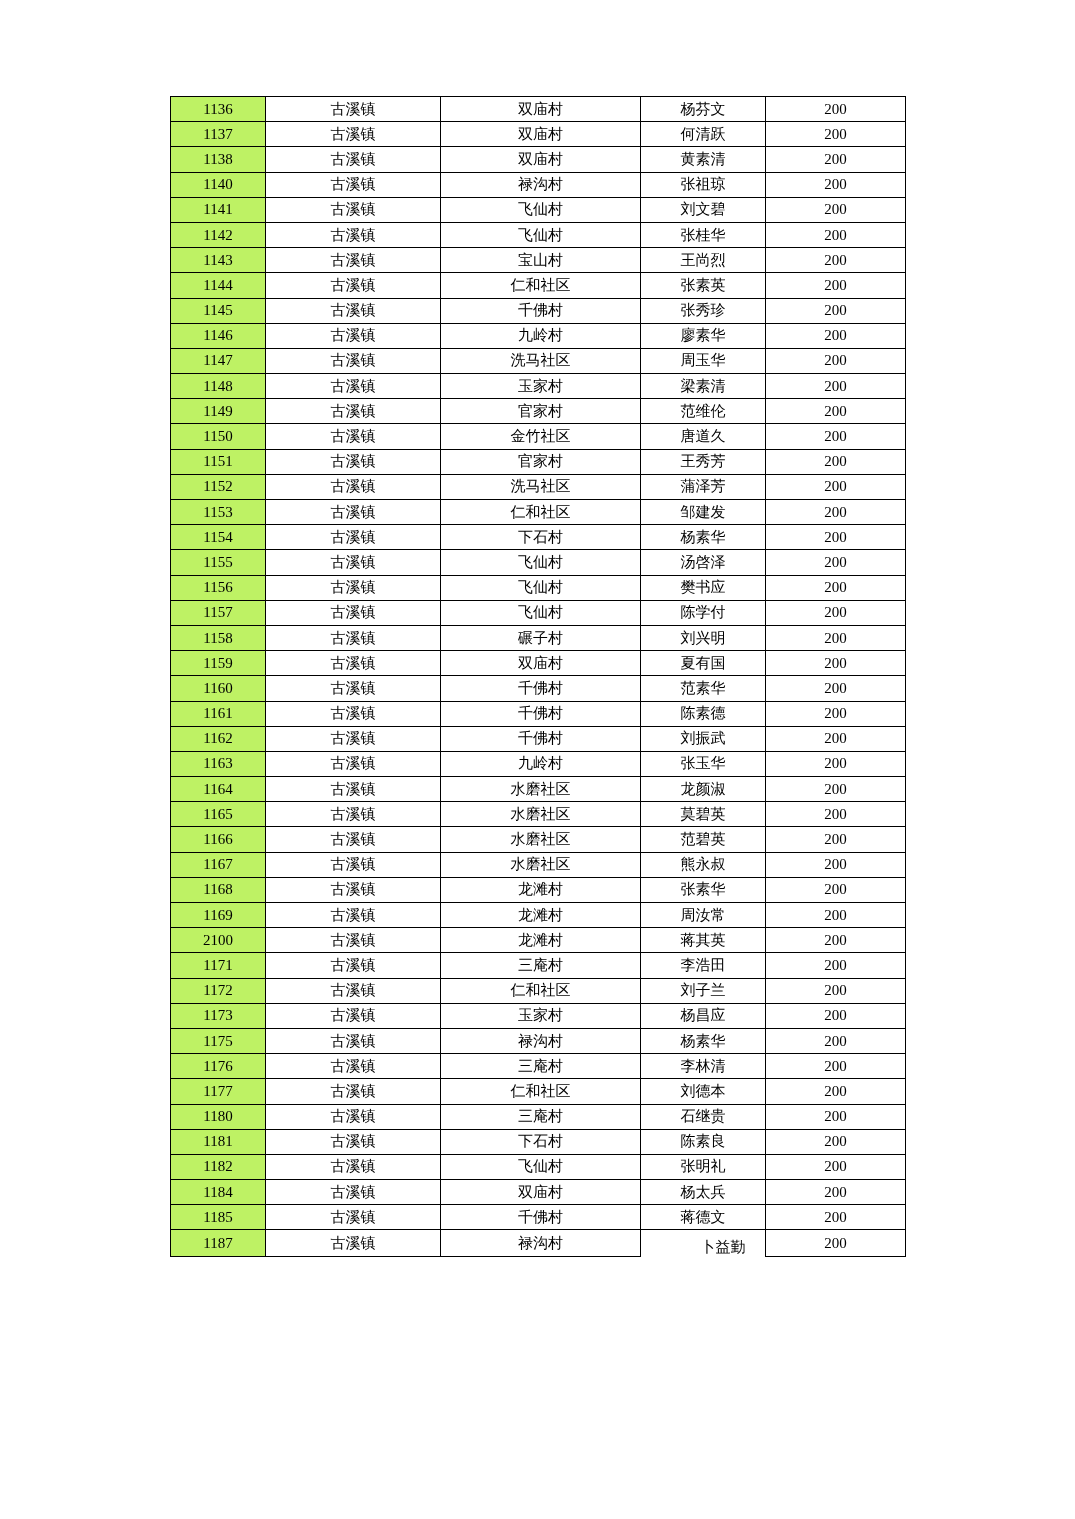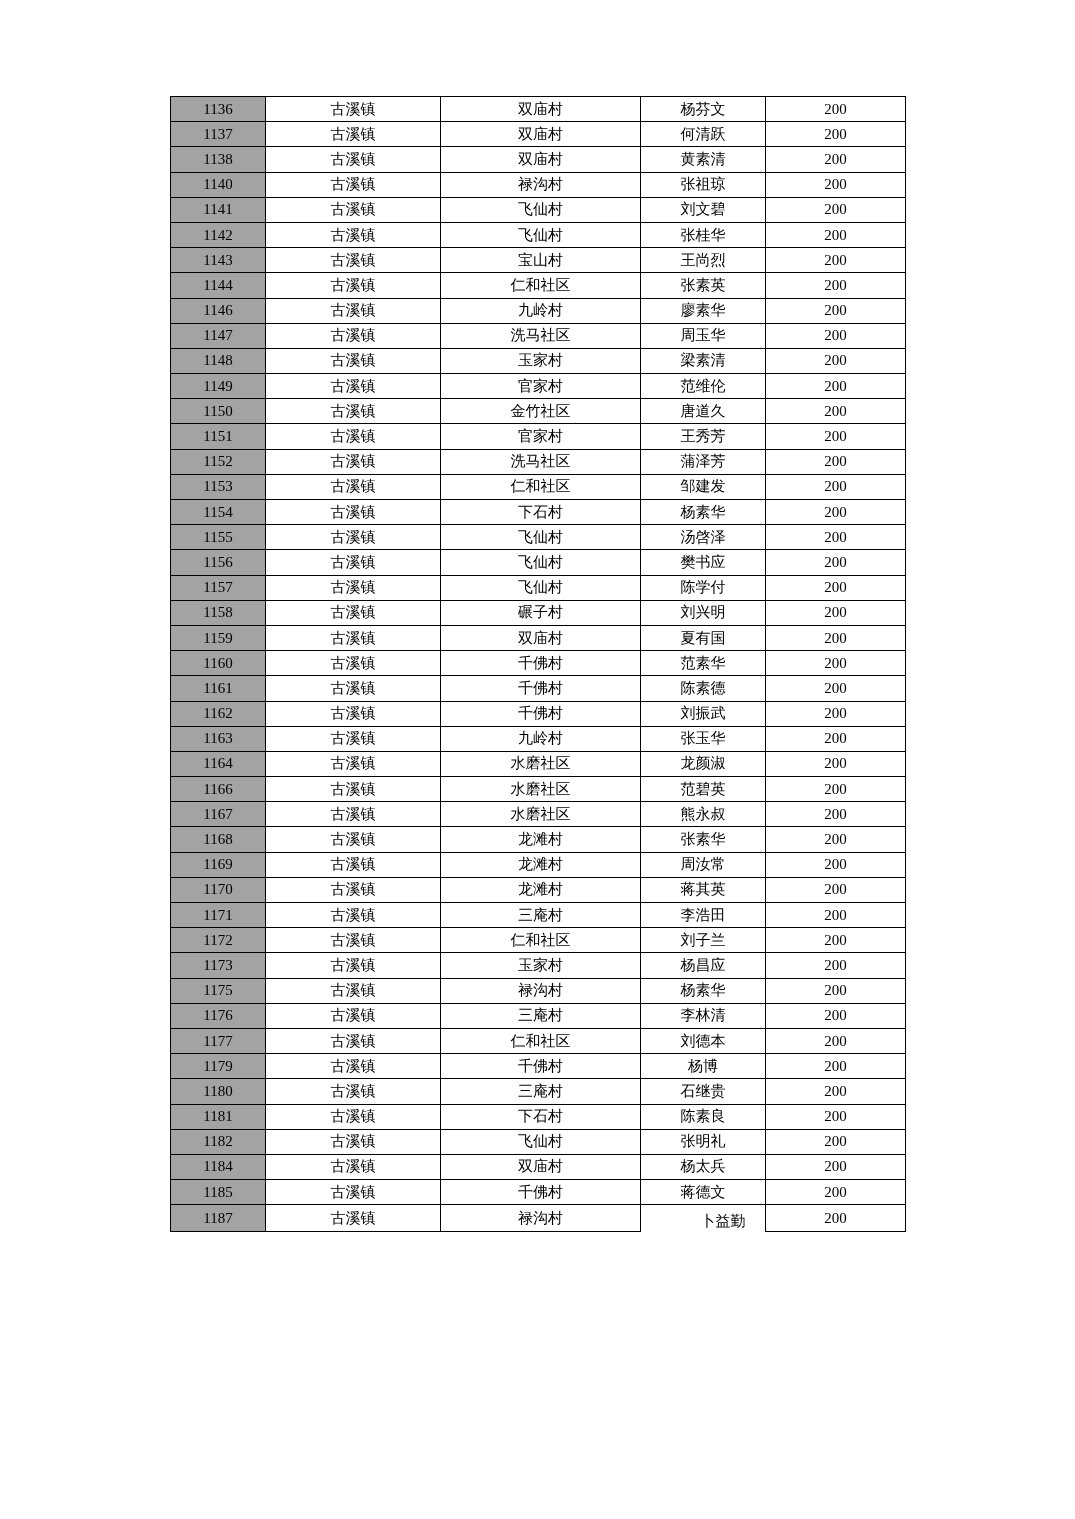--- a/index.html
+++ b/index.html
@@ -34,21 +34,21 @@
     padding: 0;
     overflow: hidden;
     white-space: nowrap;
   }
   .roster-table col.col-id      { width: 95px; }
   .roster-table col.col-town    { width: 175px; }
   .roster-table col.col-village { width: 200px; }
   .roster-table col.col-name    { width: 125px; }
   .roster-table col.col-amount  { width: 140px; }
   .roster-table td.id-cell {
-    background: #a3a3a3;
+    background: #bef264;
   }
   
   .roster-table tr:last-child td:nth-child(4) {
     border-bottom: none;
     vertical-align: bottom;
     padding-bottom: 2px;
     padding-left: 40px;
   }
 </style>
 </head>
@@ -114,20 +114,27 @@
           <td>200</td>
         </tr>
         <tr>
           <td class="id-cell">1144</td>
           <td>古溪镇</td>
           <td>仁和社区</td>
           <td>张素英</td>
           <td>200</td>
         </tr>
         <tr>
+          <td class="id-cell">1145</td>
+          <td>古溪镇</td>
+          <td>千佛村</td>
+          <td>张秀珍</td>
+          <td>200</td>
+        </tr>
+        <tr>
           <td class="id-cell">1146</td>
           <td>古溪镇</td>
           <td>九岭村</td>
           <td>廖素华</td>
           <td>200</td>
         </tr>
         <tr>
           <td class="id-cell">1147</td>
           <td>古溪镇</td>
           <td>洗马社区</td>
@@ -247,20 +254,27 @@
           <td>200</td>
         </tr>
         <tr>
           <td class="id-cell">1164</td>
           <td>古溪镇</td>
           <td>水磨社区</td>
           <td>龙颜淑</td>
           <td>200</td>
         </tr>
         <tr>
+          <td class="id-cell">1165</td>
+          <td>古溪镇</td>
+          <td>水磨社区</td>
+          <td>莫碧英</td>
+          <td>200</td>
+        </tr>
+        <tr>
           <td class="id-cell">1166</td>
           <td>古溪镇</td>
           <td>水磨社区</td>
           <td>范碧英</td>
           <td>200</td>
         </tr>
         <tr>
           <td class="id-cell">1167</td>
           <td>古溪镇</td>
           <td>水磨社区</td>
@@ -275,21 +289,21 @@
           <td>200</td>
         </tr>
         <tr>
           <td class="id-cell">1169</td>
           <td>古溪镇</td>
           <td>龙滩村</td>
           <td>周汝常</td>
           <td>200</td>
         </tr>
         <tr>
-          <td class="id-cell">1170</td>
+          <td class="id-cell">2100</td>
           <td>古溪镇</td>
           <td>龙滩村</td>
           <td>蒋其英</td>
           <td>200</td>
         </tr>
         <tr>
           <td class="id-cell">1171</td>
           <td>古溪镇</td>
           <td>三庵村</td>
           <td>李浩田</td>
@@ -321,27 +335,20 @@
           <td>古溪镇</td>
           <td>三庵村</td>
           <td>李林清</td>
           <td>200</td>
         </tr>
         <tr>
           <td class="id-cell">1177</td>
           <td>古溪镇</td>
           <td>仁和社区</td>
           <td>刘德本</td>
-          <td>200</td>
-        </tr>
-        <tr>
-          <td class="id-cell">1179</td>
-          <td>古溪镇</td>
-          <td>千佛村</td>
-          <td>杨博</td>
           <td>200</td>
         </tr>
         <tr>
           <td class="id-cell">1180</td>
           <td>古溪镇</td>
           <td>三庵村</td>
           <td>石继贵</td>
           <td>200</td>
         </tr>
         <tr>

